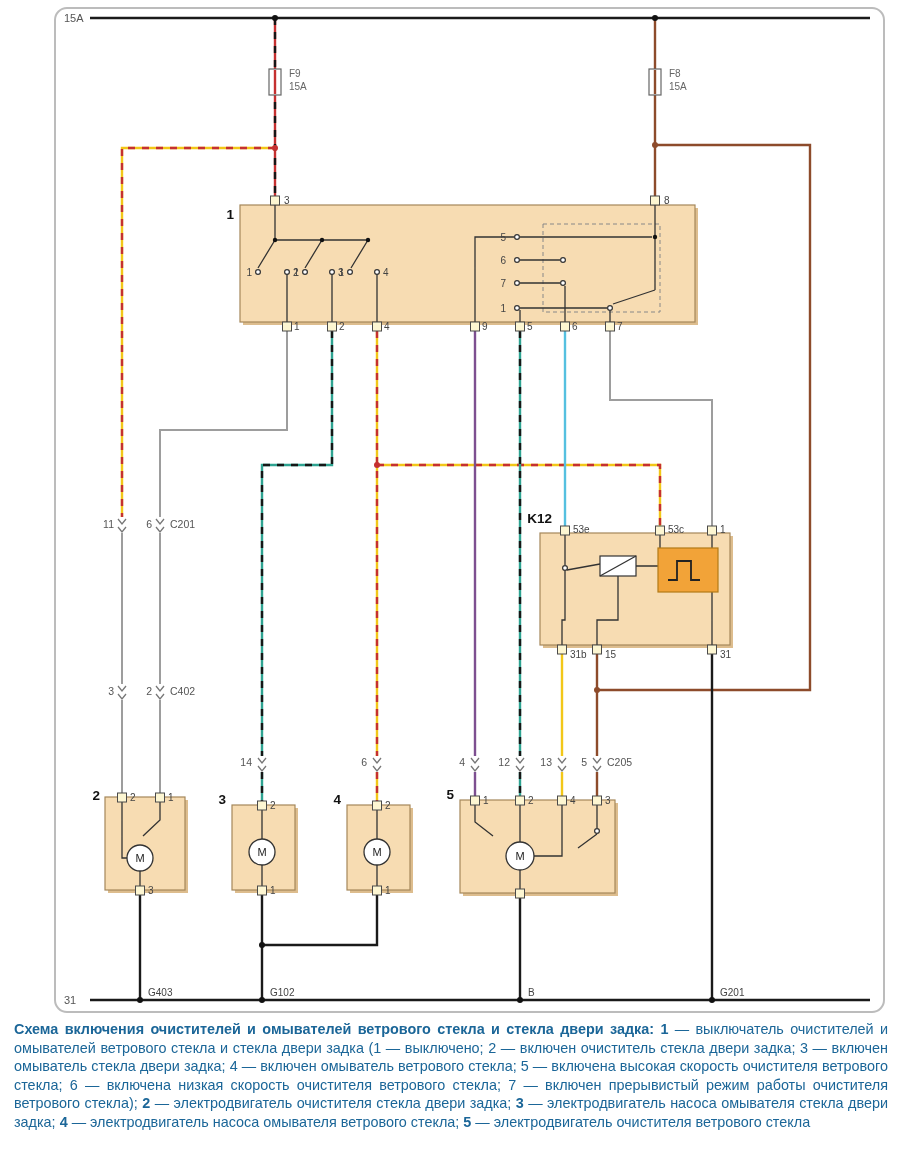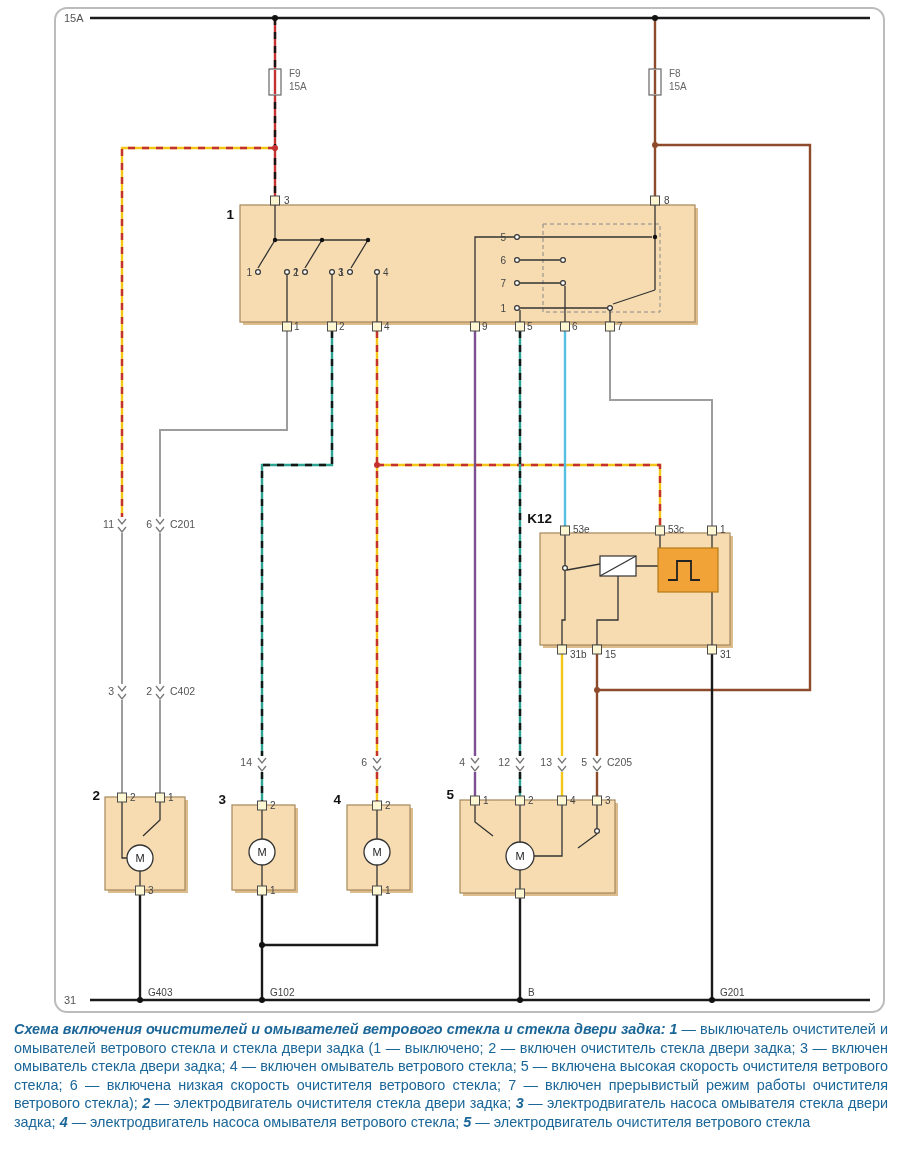--- a/index.html
+++ b/index.html
@@ -43,21 +43,21 @@
   text.sm{fill:#666;}
   text.cl{fill:#555;font-size:10.5px;}
   text.ref{font-size:13.5px;font-weight:bold;fill:#111;}
   text.end{text-anchor:end;}
   text.m{font-size:11px;fill:#222;text-anchor:middle;}
 
   
   .caption{position:absolute;left:14px;right:12px;top:1020px;margin:0;
            font-size:14.4px;line-height:1.29;text-align:justify;
            color:var(--caption_blue);hyphens:manual;}
-  .caption .b{font-weight:bold;font-style:italic;}
+  .caption .b{font-weight:bold;}
 </style>
 </head>
 <body>
 
 <div class="page">
 <svg width="900" height="1151" viewBox="0 0 900 1151">
 
   <rect class="border" x="55" y="8" width="829" height="1004" rx="12"></rect>
 
   <g>

